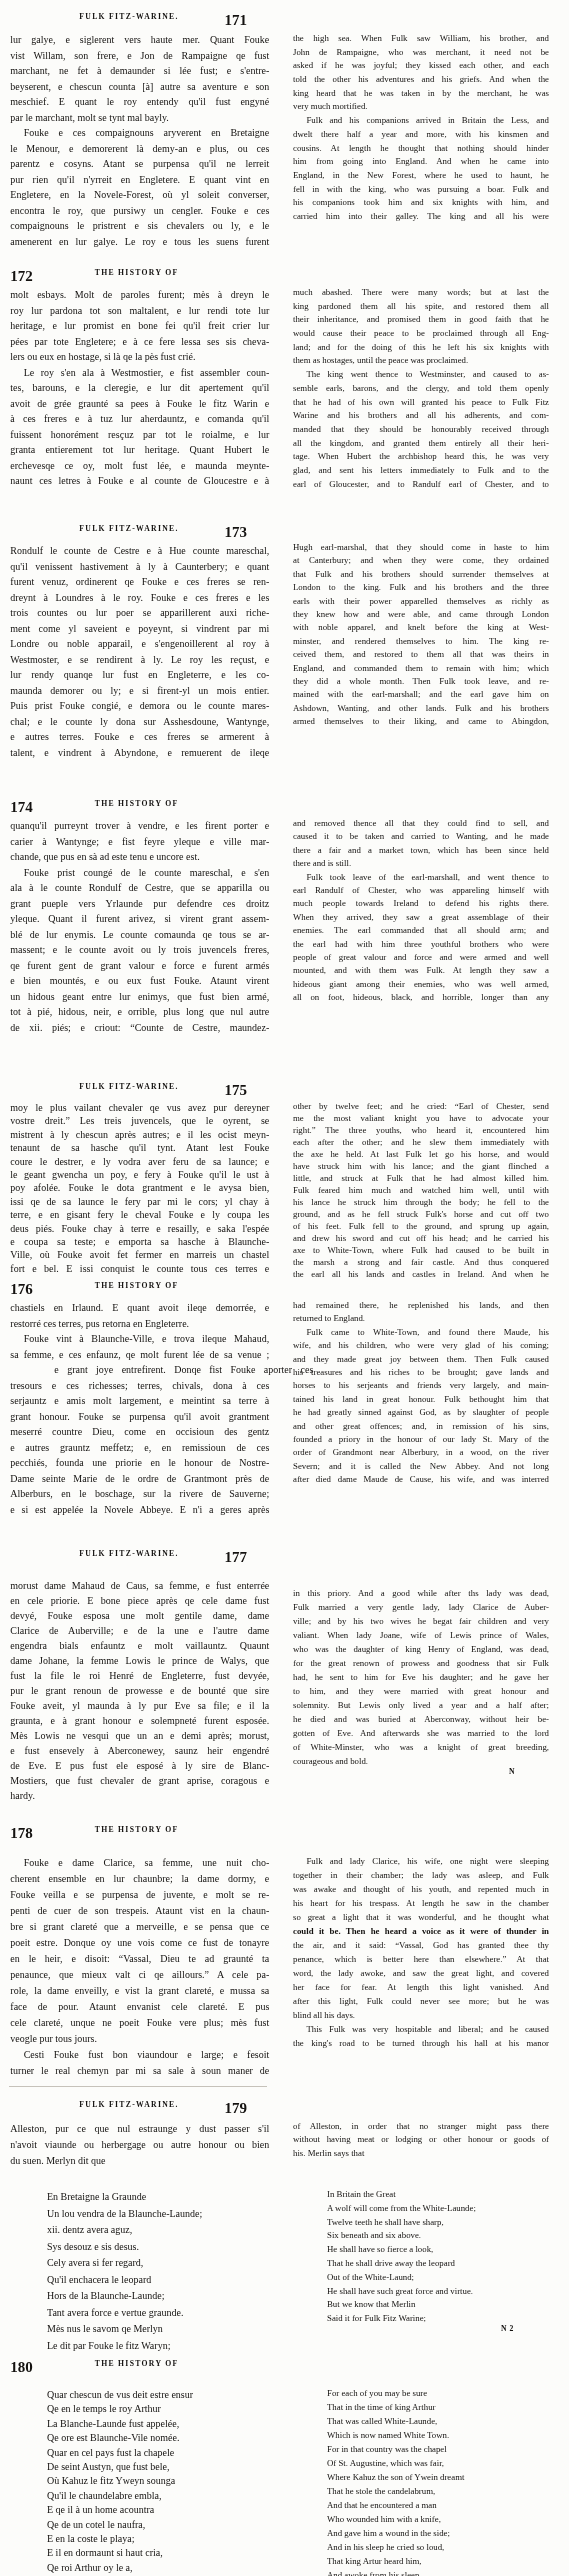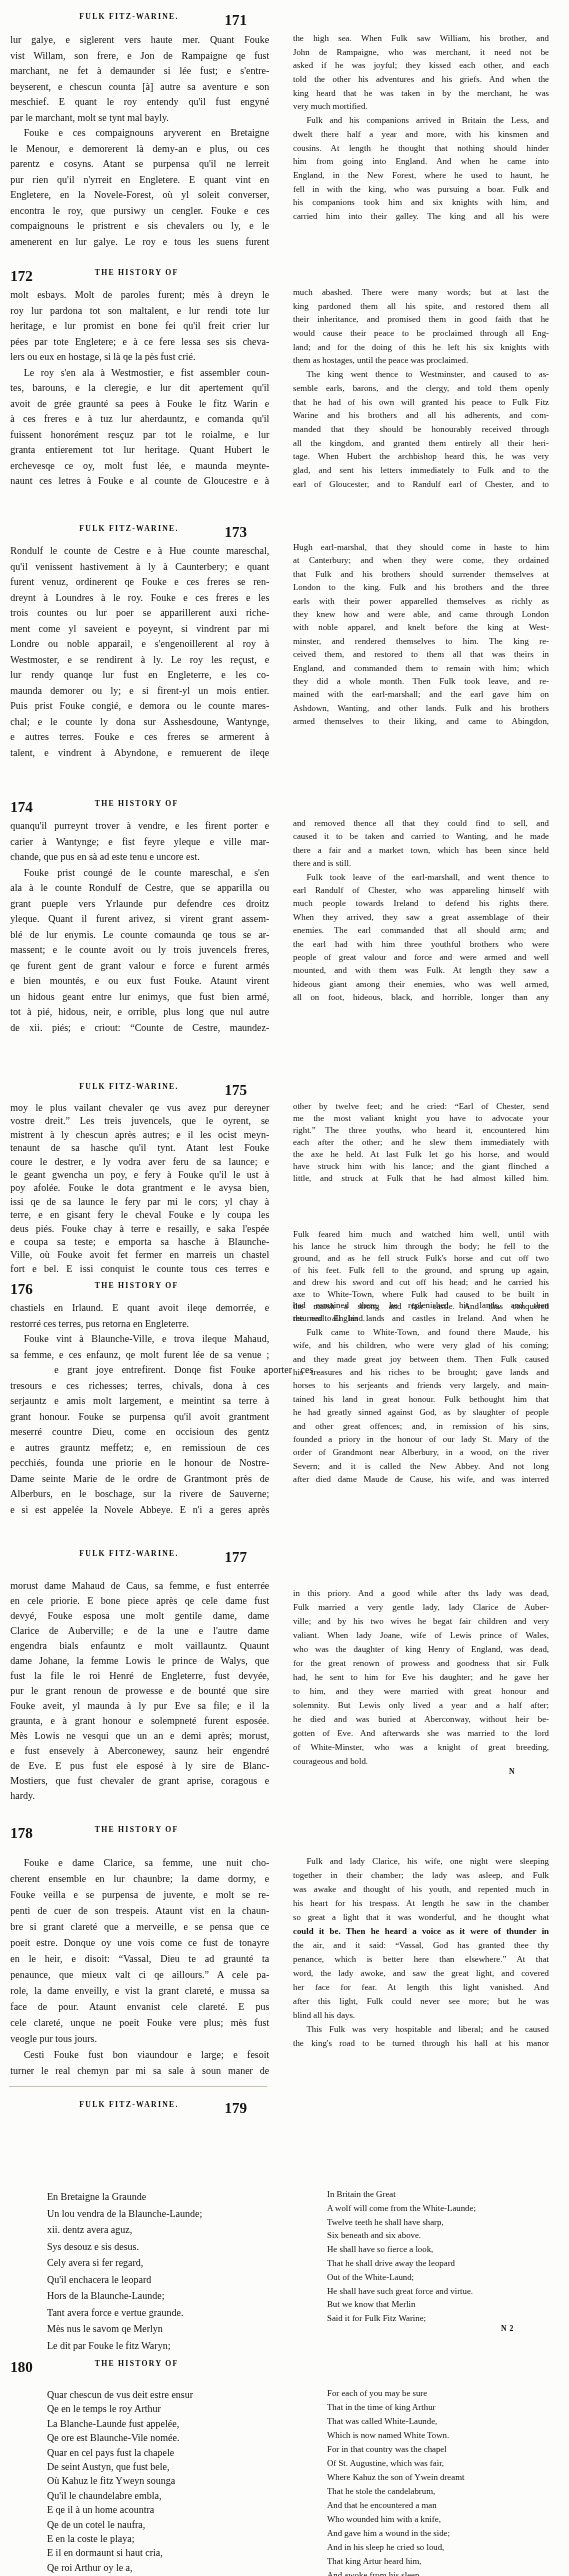--- a/index.html
+++ b/index.html
@@ -207,21 +207,21 @@
       <div class="line-wrap ln-j" style="height: 13.4px; line-height: 13.4px;">fort e bel.  E issi conquist le counte tous ces terres e</div>
     </div>
     <div class="tblock col-right" style="left: 293px; top: 1100px; width: 256px;">
       <div class="line-wrap ln-j" style="height: 12px; line-height: 12px;">other by twelve feet; and he cried: “Earl of Chester, send</div>
       <div class="line-wrap ln-j" style="height: 12px; line-height: 12px;">me the most valiant knight you have to advocate your</div>
       <div class="line-wrap ln-j" style="height: 12px; line-height: 12px;">right.”  The three youths, who heard it, encountered him</div>
       <div class="line-wrap ln-j" style="height: 12px; line-height: 12px;">each after the other; and he slew them immediately with</div>
       <div class="line-wrap ln-j" style="height: 12px; line-height: 12px;">the axe he held.  At last Fulk let go his horse, and would</div>
       <div class="line-wrap ln-j" style="height: 12px; line-height: 12px;">have struck him with his lance; and the giant flinched a</div>
       <div class="line-wrap ln-j" style="height: 12px; line-height: 12px;">little, and struck at Fulk that he had almost killed him.</div>
-      <div class="line-wrap ln-j" style="height: 12px; line-height: 12px; margin-top: 44px;">Fulk feared him much and watched him well, until with</div>
+      <div class="line-wrap ln-j" style="height: 12px; line-height: 12px;">Fulk feared him much and watched him well, until with</div>
       <div class="line-wrap ln-j" style="height: 12px; line-height: 12px;">his lance he struck him through the body; he fell to the</div>
       <div class="line-wrap ln-j" style="height: 12px; line-height: 12px;">ground, and as he fell struck Fulk's horse and cut off two</div>
       <div class="line-wrap ln-j" style="height: 12px; line-height: 12px;">of his feet.  Fulk fell to the ground, and sprung up again,</div>
       <div class="line-wrap ln-j" style="height: 12px; line-height: 12px;">and drew his sword and cut off his head; and he carried his</div>
       <div class="line-wrap ln-j" style="height: 12px; line-height: 12px;">axe to White-Town, where Fulk had caused to be built in</div>
       <div class="line-wrap ln-j" style="height: 12px; line-height: 12px;">the marsh a strong and fair castle.  And thus conquered</div>
       <div class="line-wrap ln-j" style="height: 12px; line-height: 12px;">the earl all his lands and castles in Ireland.  And when he</div>
     </div>
     <div class="sec-header" style="top: 1281px; left: 0px; width: 569px;">
       <div class="hdr-title" style="left: 20.6px; width: 232px; text-align: center;">THE HISTORY OF</div>
@@ -331,20 +331,30 @@
       <div class="line-wrap ln-j" style="height: 14px; line-height: 14px;">after this light, Fulk could never see more; but he was</div>
       <div class="line-wrap ln-e" style="height: 14px; line-height: 14px;">blind all his days.</div>
       <div class="line-wrap ln-p" style="height: 14px; line-height: 14px;">This Fulk was very hospitable and liberal; and he caused</div>
       <div class="line-wrap ln-j" style="height: 14px; line-height: 14px;">the king's road to be turned through his hall at his manor</div>
     </div>
     <div class="sec-header" style="top: 2100px; left: 0px; width: 569px;">
       <div class="hdr-title" style="left: 15.5px; width: 227px; text-align: center;">FULK FITZ-WARINE.</div>
       <div class="hdr-num" style="left: 216px; width: 31px; text-align: right;">179</div>
     </div>
     <div class="sig" style="left: 501px; top: 2324px;">N 2</div>
+    <div class="tblock col-left" style="left: 10.3px; top: 2121px; width: 259px;">
+      <div class="line-wrap ln-j" style="height: 16px; line-height: 16px;">Alleston, pur ce que nul estraunge y dust passer s'il</div>
+      <div class="line-wrap ln-j" style="height: 16px; line-height: 16px;">n'avoit viaunde ou herbergage ou autre honour ou bien</div>
+      <div class="line-wrap ln-e" style="height: 16px; line-height: 16px;">du suen.   Merlyn dit que</div>
+    </div>
+    <div class="tblock col-right" style="left: 293px; top: 2120px; width: 256px;">
+      <div class="line-wrap ln-j" style="height: 13.4px; line-height: 13.4px;">of Alleston, in order that no stranger might pass there</div>
+      <div class="line-wrap ln-j" style="height: 13.4px; line-height: 13.4px;">without having meat or lodging or other honour or goods of</div>
+      <div class="line-wrap ln-e" style="height: 13.4px; line-height: 13.4px;">his.   Merlin says that</div>
+    </div>
     <div class="tblock col-left" style="left: 47px; top: 2189px; width: 222px;">
       <div class="line-wrap ln-v" style="height: 16.5px; line-height: 16.5px;">En Bretaigne la Graunde</div>
       <div class="line-wrap ln-v" style="height: 16.5px; line-height: 16.5px;">Un lou vendra de la Blaunche-Launde;</div>
       <div class="line-wrap ln-v" style="height: 16.5px; line-height: 16.5px;">xii. dentz avera aguz,</div>
       <div class="line-wrap ln-v" style="height: 16.5px; line-height: 16.5px;">Sys desouz e sis desus.</div>
       <div class="line-wrap ln-v" style="height: 16.5px; line-height: 16.5px;">Cely avera si fer regard,</div>
       <div class="line-wrap ln-v" style="height: 16.5px; line-height: 16.5px;">Qu'il enchacera le leopard</div>
       <div class="line-wrap ln-v" style="height: 16.5px; line-height: 16.5px;">Hors de la Blaunche-Launde;</div>
       <div class="line-wrap ln-v" style="height: 16.5px; line-height: 16.5px;">Tant avera force e vertue graunde.</div>
       <div class="line-wrap ln-v" style="height: 16.5px; line-height: 16.5px;">Mès nus le savom qe Merlyn</div>

